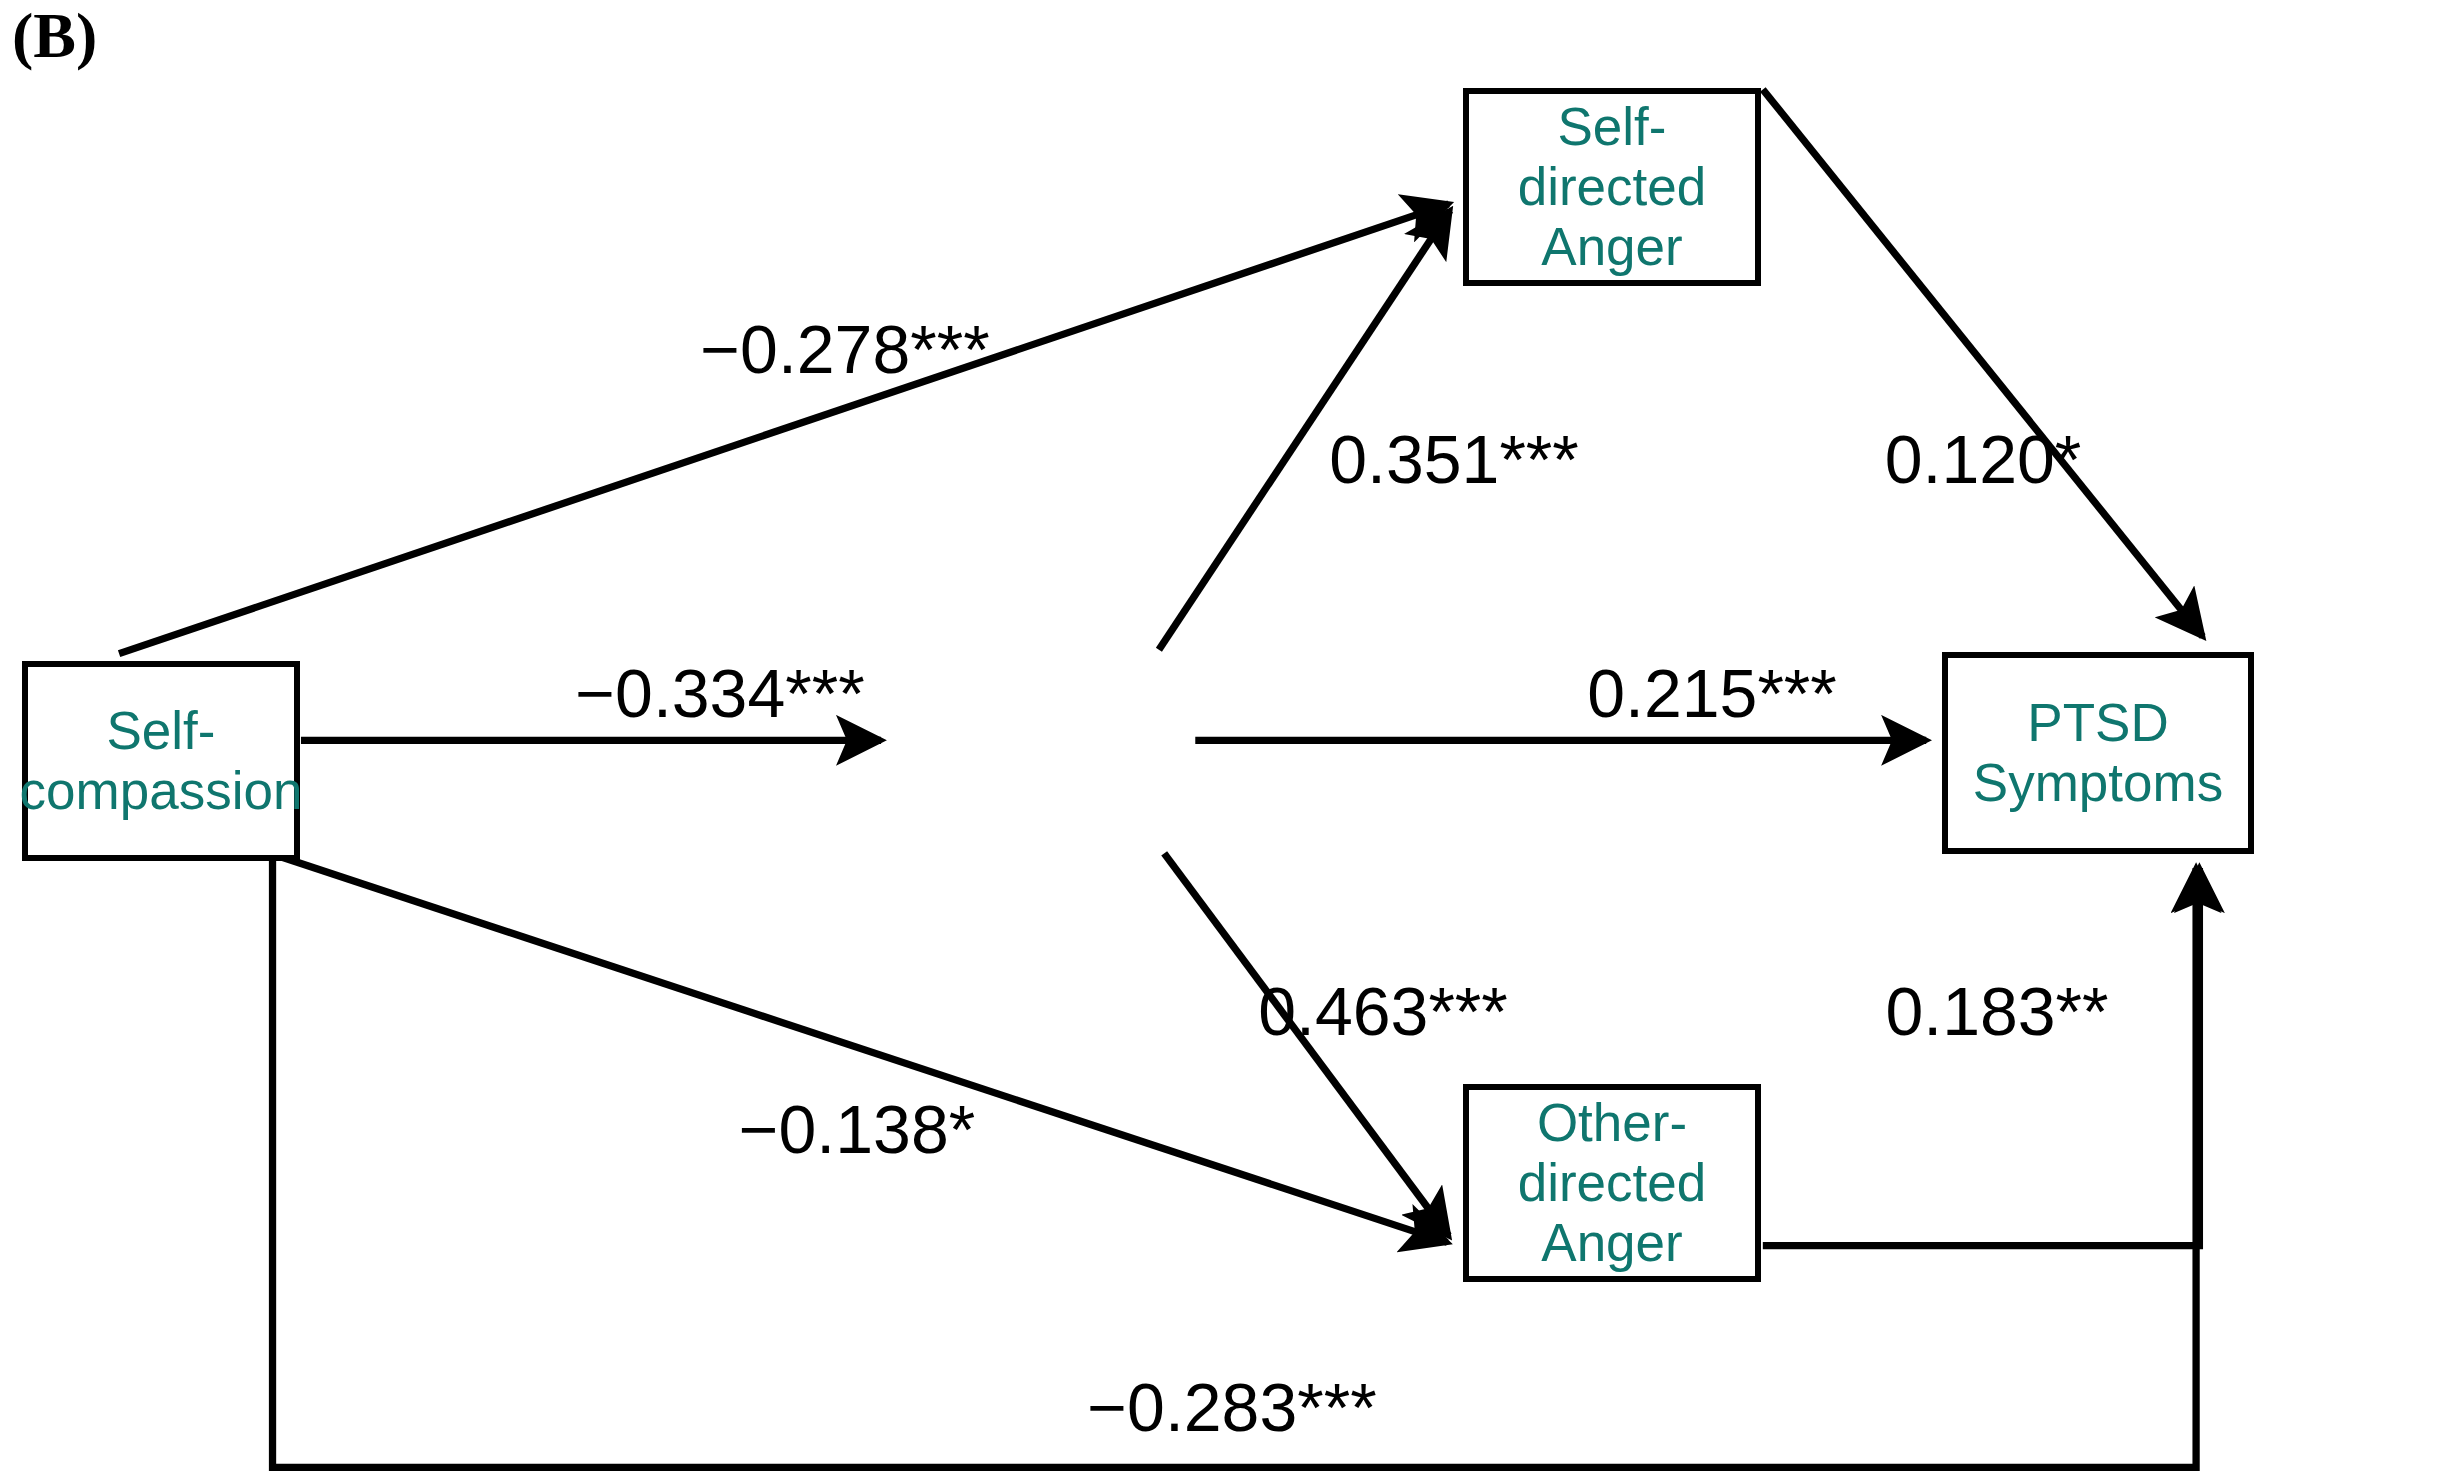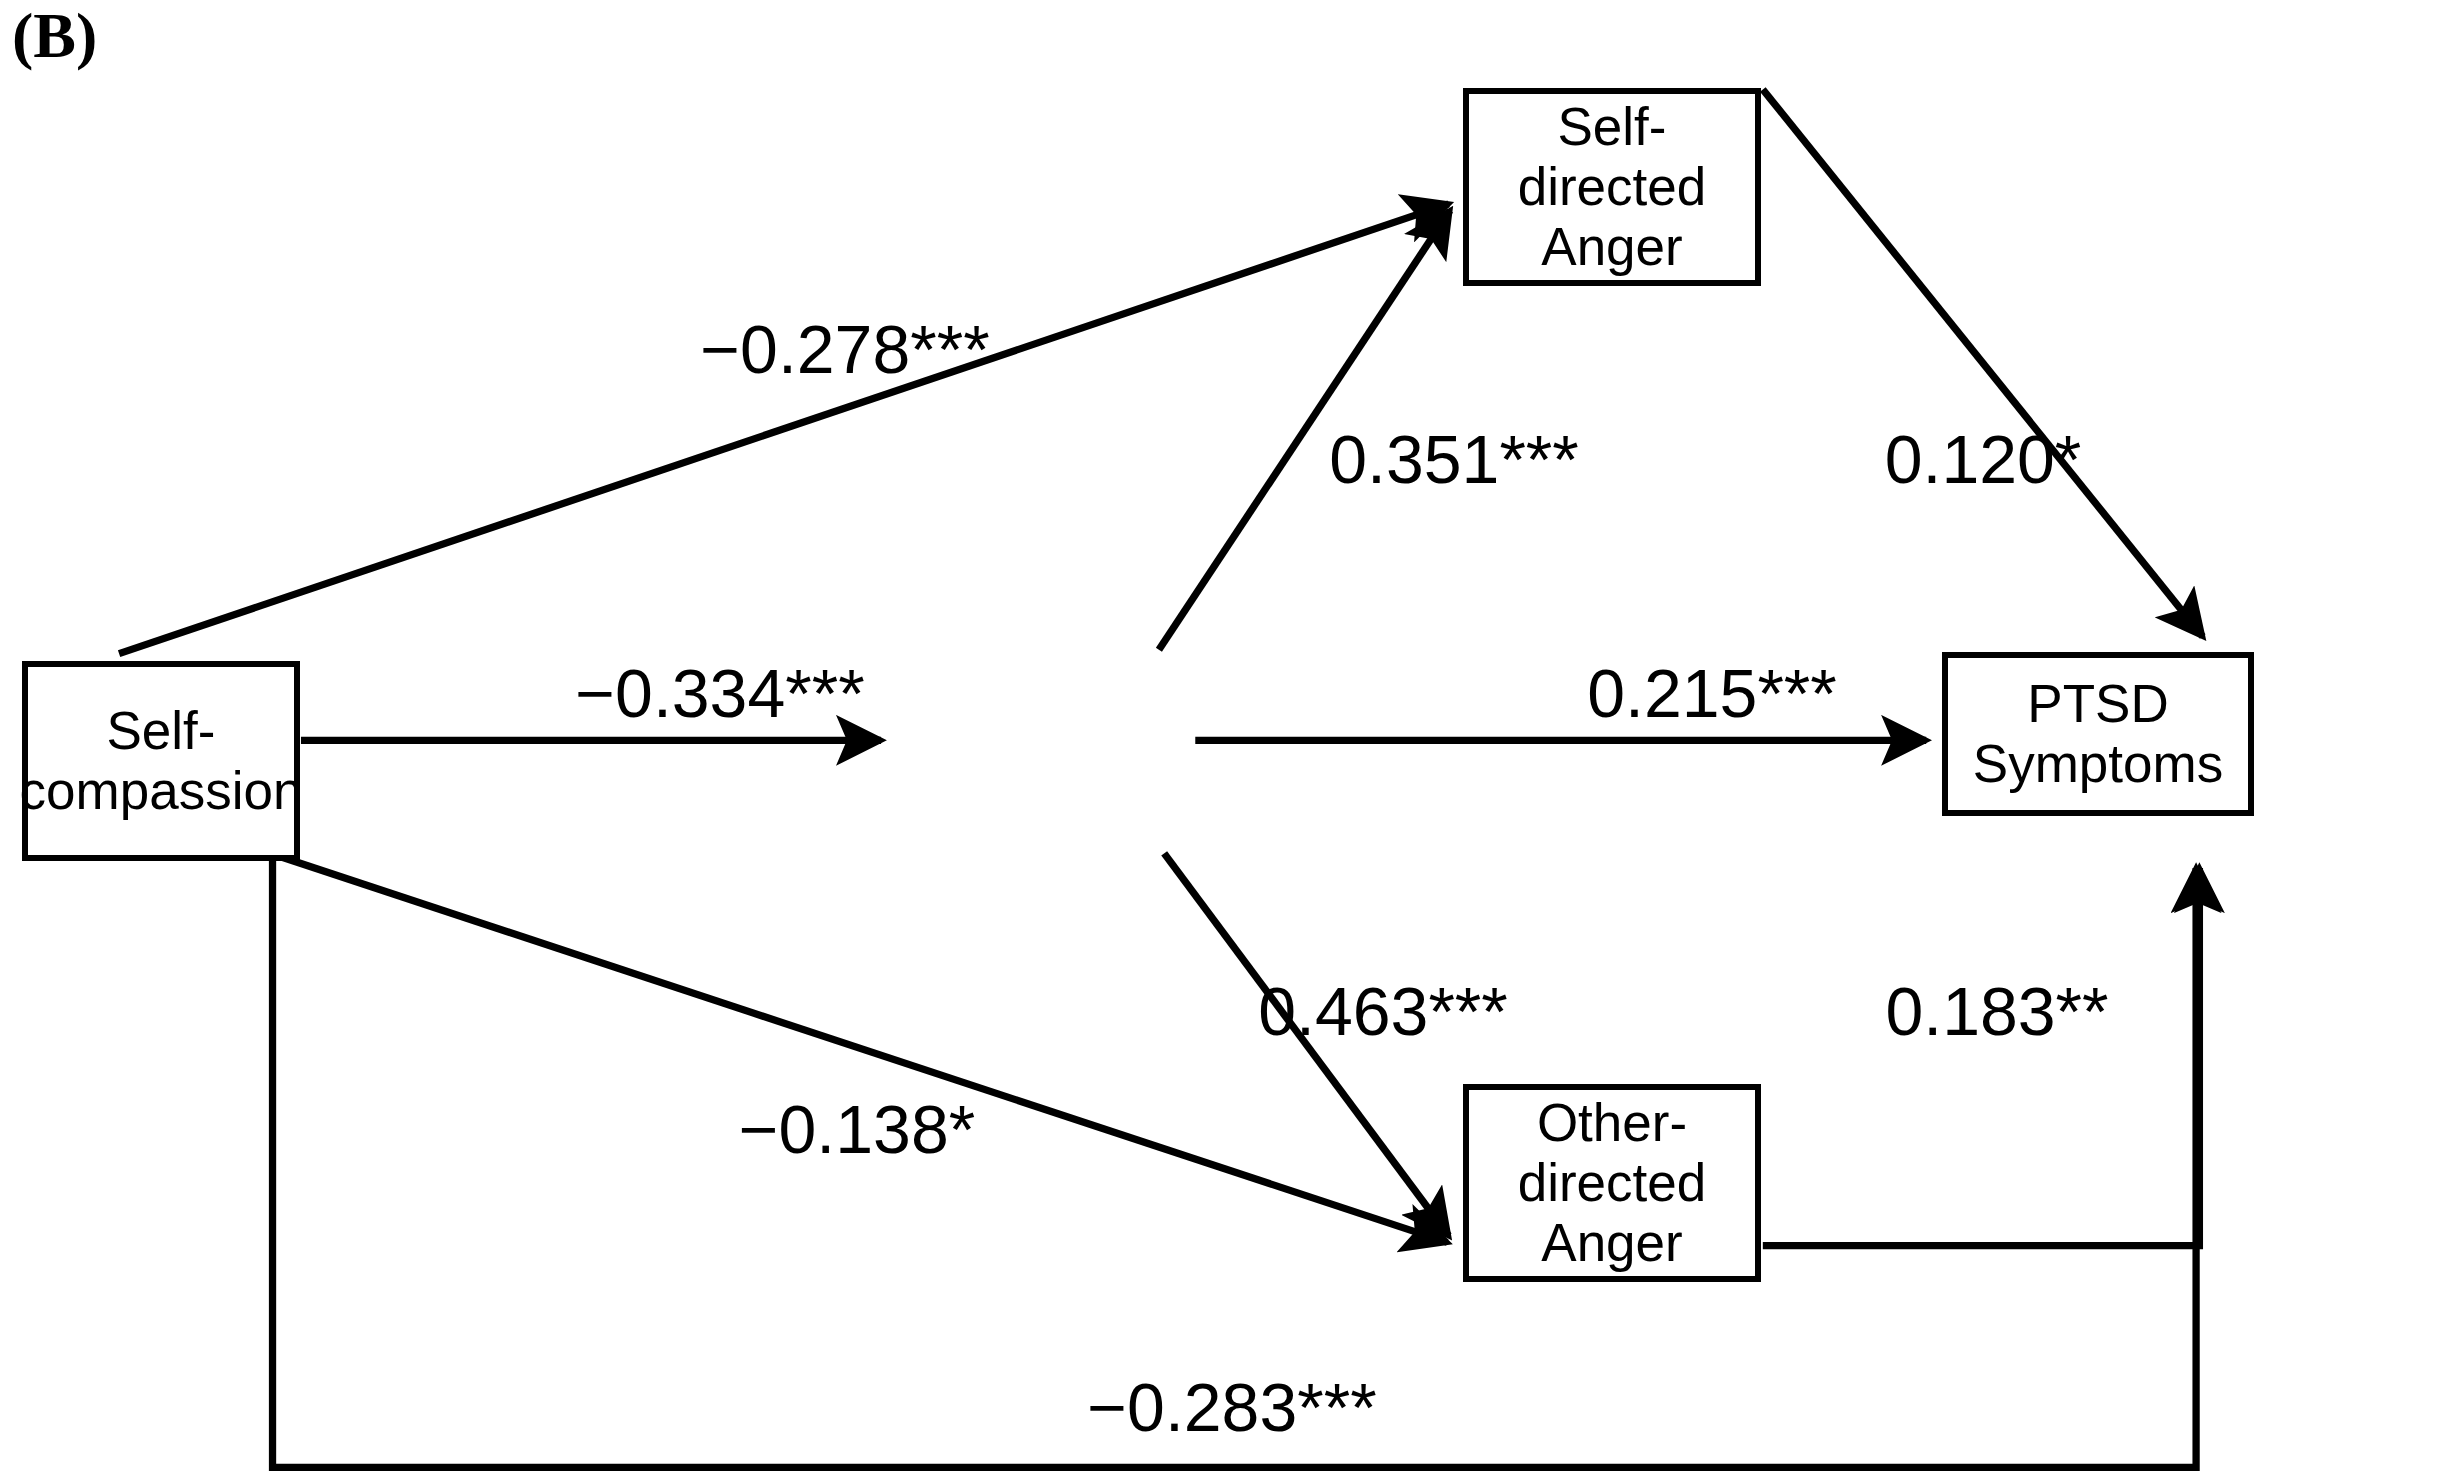--- a/index.html
+++ b/index.html
@@ -43,21 +43,21 @@
     background: #ffffff;
     display: flex;
     align-items: center;
     justify-content: center;
     text-align: center;
   }
   .node-label {
     font-family: "Liberation Sans", sans-serif;
     font-size: 53px;
     line-height: 1.13;
-    color: #000000;
+    color: #0f766e;
     white-space: pre-line;
     padding: 0 6.6px;
   }
   .edge-label {
     position: absolute;
     font-family: "Liberation Sans", sans-serif;
     font-size: 68px;
     line-height: 1;
     color: #000000;
     white-space: nowrap;
@@ -95,21 +95,21 @@
     <line x1="415" y1="1292" x2="2188" y2="1878" stroke="#000000" stroke-width="11" marker-end="url(#arrowhead)"></line>
 
     <polyline points="412,1292 412,2218 3320,2218 3320,1312" fill="none" stroke="#000000" stroke-width="11" marker-end="url(#arrowhead)"></polyline>
   </svg>
 
   <div class="node-box" style="left:22px; top:654px; width:278px; height:200px;margin-top:7px;">
     <span class="node-label">Self-compassion</span>
   </div>
 
 
-  <div class="node-box" style="left:1942px; top:652px; width:312px; height:164px;">
+  <div class="node-box" style="left:1942px; top:652px; width:312px; height:202px;">
     <span class="node-label">PTSD Symptoms</span>
   </div>
 
   <div class="node-box" style="left:1463px; top:88px; width:298px; height:198px;">
     <span class="node-label">Self-directed
 Anger</span>
   </div>
 
   <div class="node-box" style="left:1463px; top:1084px; width:298px; height:198px;">
     <span class="node-label">Other-directed

